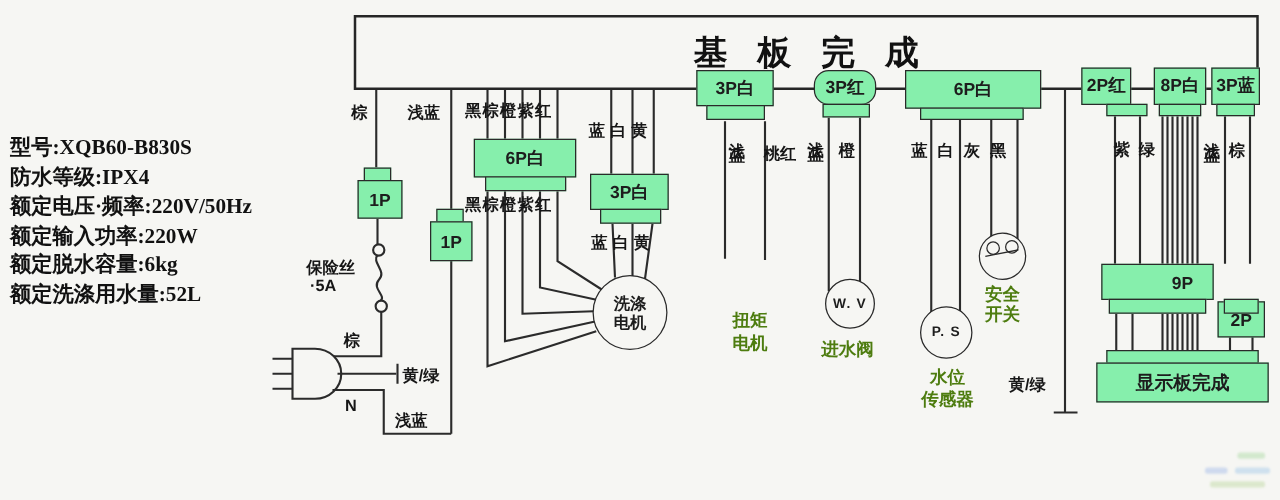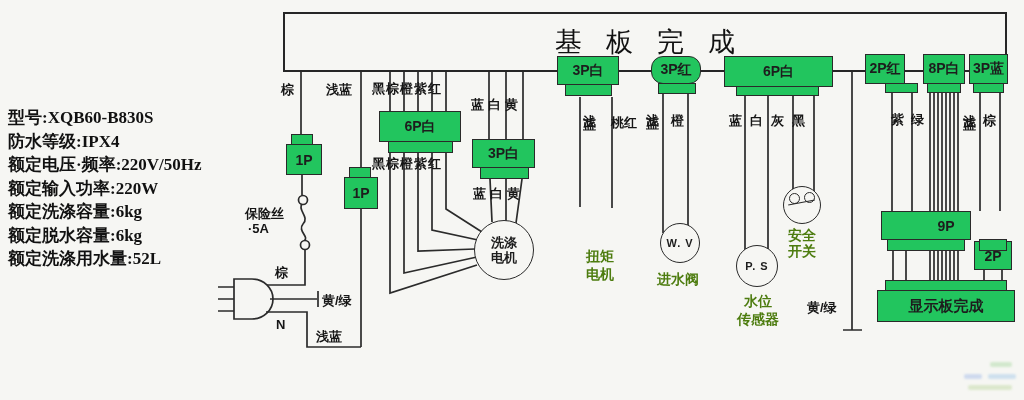--- a/index.html
+++ b/index.html
@@ -5,28 +5,28 @@
   html,body{margin:0;padding:0;}
   body{width:1024px;height:400px;overflow:hidden;background:#f6f6f3;position:relative;
        font-family:"Liberation Sans",sans-serif;color:#1d1d1d;}
   #stage{position:absolute;left:0;top:0;width:1024px;height:400px;}
   
   .specs{position:absolute;left:8px;top:106px;font-family:"Liberation Serif",serif;
          font-weight:bold;font-size:17px;line-height:23.5px;color:#111;z-index:5;white-space:nowrap;}
   
   .bar{position:absolute;left:283px;top:12px;width:724px;height:60px;box-sizing:border-box;
        border:2.2px solid #262626;background:#f6f6f3;z-index:1;display:flex;align-items:center;justify-content:center;}
-  .bar .title{font-size:27px;font-weight:normal;letter-spacing:24px;padding-left:24px;color:#111;}
+  .bar .title{font-size:27px;font-weight:bold;letter-spacing:24px;padding-left:24px;color:#111;}
   
   svg.wires{position:absolute;left:0;top:0;z-index:2;}
   svg.wires path{stroke:#2b2b2b;stroke-width:1.7;fill:none;}
   svg.wires circle{stroke:#2b2b2b;stroke-width:1.7;fill:#f6f6f3;}
   svg.wires path.filled{fill:#f6f6f3;}
   
-  .box,.sub,.cap{position:absolute;box-sizing:border-box;border:1.8px solid #2a2a2a;background:#22c55e;z-index:3;}
+  .box,.sub,.cap{position:absolute;box-sizing:border-box;border:1.8px solid #2a2a2a;background:#86efac;z-index:3;}
   .box{display:flex;align-items:center;justify-content:center;font-weight:bold;font-size:14px;}
   .big{font-size:15px;}
   
   .circle{position:absolute;box-sizing:border-box;border:1.8px solid #2a2a2a;background:#f6f6f3;
           border-radius:50%;z-index:3;display:flex;align-items:center;justify-content:center;
           text-align:center;font-weight:bold;}
   .circle .two{line-height:15px;font-size:13px;}
   .abbr{font-size:11px;letter-spacing:1px;}
   .dot{position:absolute;width:9px;height:9px;border:1.6px solid #2a2a2a;border-radius:50%;background:#f6f6f3;}
   .lever{position:absolute;width:27px;height:0;border-top:1.7px solid #2a2a2a;transform:rotate(-11deg);}
@@ -43,21 +43,20 @@
 </head>
 <body>
 
 <div id="stage">
 
   <div class="specs">
     <div>型号:XQB60-B830S</div>
     <div>防水等级:IPX4</div>
     <div>额定电压·频率:220V/50Hz</div>
     <div>额定输入功率:220W</div>
-    <div>额定洗涤容量:6kg</div>
     <div>额定脱水容量:6kg</div>
     <div>额定洗涤用水量:52L</div>
   </div>
 
   <div class="bar">
     <span class="title">基板完成</span>
   </div>
 
   <svg class="wires" width="1024" height="400" viewBox="0 0 1024 400">
 

